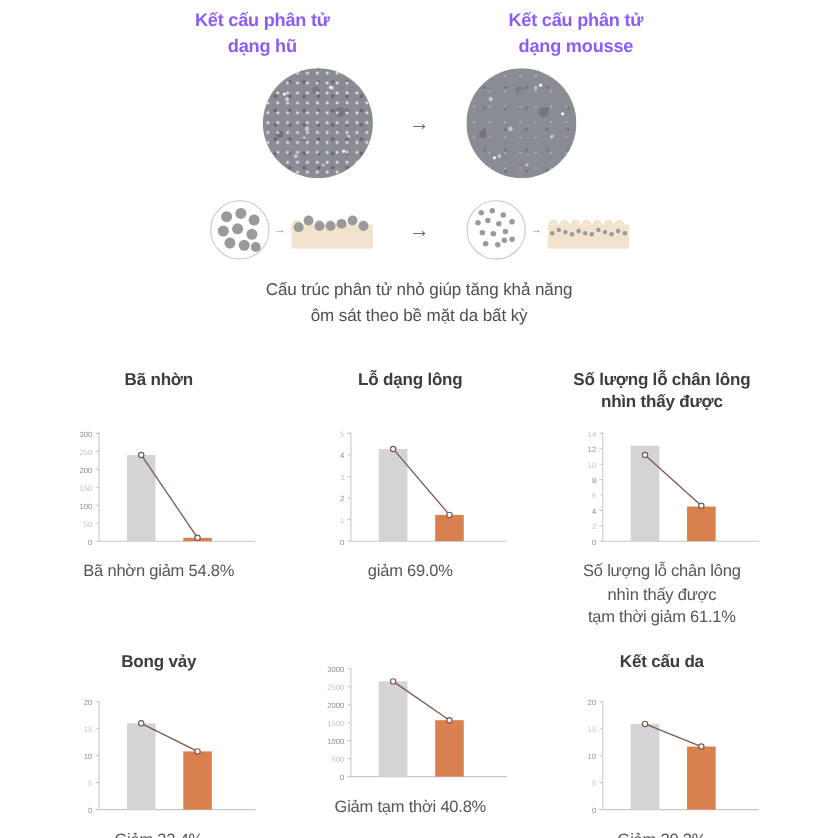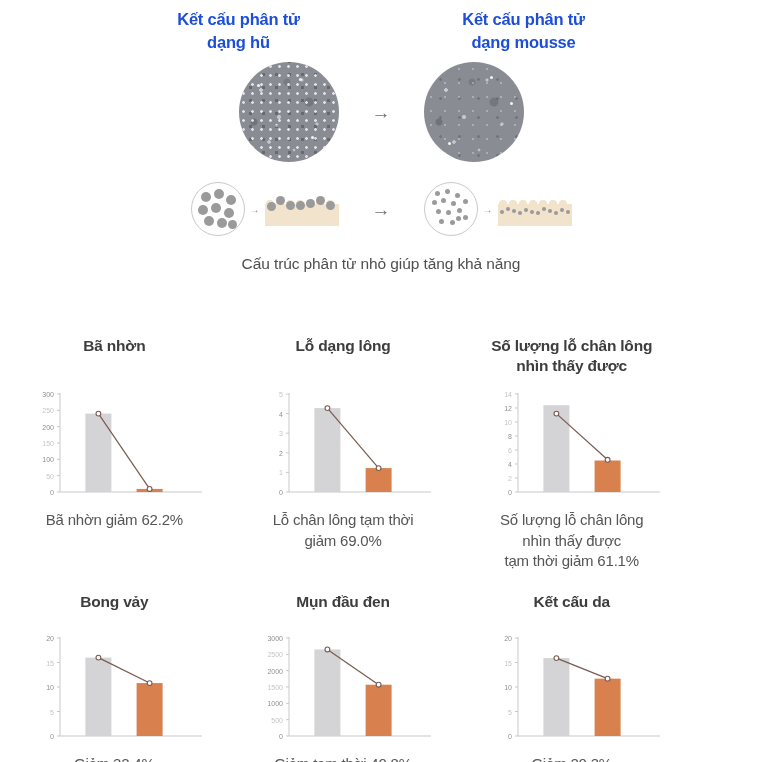--- a/index.html
+++ b/index.html
@@ -13,21 +13,21 @@
   }
   .page{position:relative;width:762px;height:762px;}
 
   
   .top-head{
     position:absolute;left:0;top:8px;width:762px;
     display:flex;justify-content:center;
   }
   .head-col{
     width:200px;text-align:center;
-    font-size:16.5px;line-height:1.38;font-weight:700;color:#1d4ed8;
+    font-size:16.5px;line-height:1.38;font-weight:700;color:#8b5cf6;
     letter-spacing:-0.2px;
   }
   .head-gap{width:85px;}
 
   .circle-row{
     position:absolute;left:0;top:62px;width:762px;
     display:flex;justify-content:center;align-items:center;
   }
   .macro{
     width:100px;height:100px;border-radius:50%;
@@ -95,21 +95,21 @@
   }
   .skin i{position:absolute;border-radius:50%;background:#9a9a9a;display:block;}
 
   .caption-block{
     position:absolute;left:0;top:252px;width:762px;text-align:center;
     font-size:15.5px;line-height:1.55;color:#4f4f4f;letter-spacing:-0.1px;
   }
 
   
   .charts{position:absolute;left:0;top:332px;width:762px;}
-  .chart-row{display:flex;width:686px;}
+  .chart-row{display:flex;width:686px;margin-left:30px;}
   .chart-cell{width:254px;display:flex;flex-direction:column;align-items:center;}
   .chart-title{
     font-size:15.5px;font-weight:700;color:#3d3d3d;text-align:center;
     line-height:1.3;letter-spacing:-0.2px;
   }
   .plot-wrap{position:relative;}
   .plot-svg{display:block;}
   .chart-caption{
     font-size:15px;color:#555;text-align:center;line-height:1.38;
     letter-spacing:-0.2px;
@@ -216,20 +216,21 @@
         <i style="left:50px;top:17px;width:4px;height:4px;"></i>
         <i style="left:56px;top:19px;width:4px;height:4px;"></i>
         <i style="left:62px;top:16px;width:4px;height:4px;"></i>
         <i style="left:68px;top:18px;width:4px;height:4px;"></i>
       </div>
     </div>
   </div>
 
   <div class="caption-block">
     <div>Cấu trúc phân tử nhỏ giúp tăng khả năng</div>
+    <div>ôm sát theo bề mặt da bất kỳ</div>
   </div>
 
   <div class="charts">
 
     <div class="chart-row r1">
       <div class="chart-cell">
         <div class="chart-title">Bã nhờn</div>
         <div class="plot-wrap">
             <svg width="180" height="120" viewBox="0 0 180 120" class="plot-svg">
               <line x1="36" y1="106" x2="178" y2="106" stroke="#C9C9C9" stroke-width="1"></line>
@@ -248,21 +249,21 @@
               <text x="30" y="27.33333333333333" text-anchor="end" font-size="7" font-family="&quot;Liberation Sans&quot;, sans-serif" fill="#c4c4c4">250</text>
               <line x1="33" y1="8" x2="36" y2="8" stroke="#C9C9C9" stroke-width="1"></line>
               <text x="30" y="11" text-anchor="end" font-size="7" font-family="&quot;Liberation Sans&quot;, sans-serif" fill="#8f8f8f">300</text>
               <rect x="61.400000000000006" y="27.599999999999994" width="26" height="78.4" fill="#D4D4D6"></rect>
               <rect x="112.6" y="102.92933333333333" width="26" height="3.0706666666666678" fill="#D9804F"></rect>
               <line x1="74.4" y1="27.599999999999994" x2="125.6" y2="102.92933333333333" stroke="#7A5A50" stroke-width="1.2"></line>
               <circle cx="74.4" cy="27.599999999999994" r="2.4" fill="#ffffff" stroke="#7A5A50" stroke-width="1.1"></circle>
               <circle cx="125.6" cy="102.92933333333333" r="2.4" fill="#ffffff" stroke="#7A5A50" stroke-width="1.1"></circle>
             </svg>
           </div>
-        <div class="chart-caption">Bã nhờn giảm 62.2%</div>
+        <div class="chart-caption">Bã nhờn giảm 54.8%</div>
       </div>
       <div class="chart-cell">
         <div class="chart-title">Lỗ dạng lông</div>
         <div class="plot-wrap">
             <svg width="180" height="120" viewBox="0 0 180 120" class="plot-svg">
               <line x1="36" y1="106" x2="178" y2="106" stroke="#C9C9C9" stroke-width="1"></line>
               <line x1="36" y1="7" x2="36" y2="106" stroke="#C9C9C9" stroke-width="1"></line>
               <line x1="33" y1="106" x2="36" y2="106" stroke="#C9C9C9" stroke-width="1"></line>
               <text x="30" y="109" text-anchor="end" font-size="7" font-family="&quot;Liberation Sans&quot;, sans-serif" fill="#8f8f8f">0</text>
               <line x1="33" y1="86.4" x2="36" y2="86.4" stroke="#C9C9C9" stroke-width="1"></line>
@@ -276,21 +277,20 @@
               <line x1="33" y1="8" x2="36" y2="8" stroke="#C9C9C9" stroke-width="1"></line>
               <text x="30" y="11" text-anchor="end" font-size="7" font-family="&quot;Liberation Sans&quot;, sans-serif" fill="#c4c4c4">5</text>
               <rect x="61.400000000000006" y="22.111999999999995" width="26" height="83.888" fill="#D4D4D6"></rect>
               <rect x="112.6" y="82.088" width="26" height="23.912000000000006" fill="#D9804F"></rect>
               <line x1="74.4" y1="22.111999999999995" x2="125.6" y2="82.088" stroke="#7A5A50" stroke-width="1.2"></line>
               <circle cx="74.4" cy="22.111999999999995" r="2.4" fill="#ffffff" stroke="#7A5A50" stroke-width="1.1"></circle>
               <circle cx="125.6" cy="82.088" r="2.4" fill="#ffffff" stroke="#7A5A50" stroke-width="1.1"></circle>
             </svg>
           </div>
         <div class="chart-caption">
-          <div>Lỗ chân lông tạm thời</div>
           <div>giảm 69.0%</div>
         </div>
       </div>
       <div class="chart-cell">
         <div class="chart-title">
           <div>Số lượng lỗ chân lông</div>
           <div>nhìn thấy được</div>
         </div>
         <div class="plot-wrap">
             <svg width="180" height="120" viewBox="0 0 180 120" class="plot-svg">
@@ -347,21 +347,20 @@
               <rect x="61.400000000000006" y="27.599999999999994" width="26" height="78.4" fill="#D4D4D6"></rect>
               <rect x="112.6" y="53.08" width="26" height="52.92" fill="#D9804F"></rect>
               <line x1="74.4" y1="27.599999999999994" x2="125.6" y2="53.08" stroke="#7A5A50" stroke-width="1.2"></line>
               <circle cx="74.4" cy="27.599999999999994" r="2.4" fill="#ffffff" stroke="#7A5A50" stroke-width="1.1"></circle>
               <circle cx="125.6" cy="53.08" r="2.4" fill="#ffffff" stroke="#7A5A50" stroke-width="1.1"></circle>
             </svg>
           </div>
         <div class="chart-caption">Giảm 32.4%</div>
       </div>
       <div class="chart-cell">
-        <div class="chart-title">Mụn đầu đen</div>
         <div class="plot-wrap">
             <svg width="180" height="120" viewBox="0 0 180 120" class="plot-svg">
               <line x1="36" y1="106" x2="178" y2="106" stroke="#C9C9C9" stroke-width="1"></line>
               <line x1="36" y1="7" x2="36" y2="106" stroke="#C9C9C9" stroke-width="1"></line>
               <line x1="33" y1="106" x2="36" y2="106" stroke="#C9C9C9" stroke-width="1"></line>
               <text x="30" y="109" text-anchor="end" font-size="7" font-family="&quot;Liberation Sans&quot;, sans-serif" fill="#8f8f8f">0</text>
               <line x1="33" y1="89.66666666666667" x2="36" y2="89.66666666666667" stroke="#C9C9C9" stroke-width="1"></line>
               <text x="30" y="92.66666666666667" text-anchor="end" font-size="7" font-family="&quot;Liberation Sans&quot;, sans-serif" fill="#c4c4c4">500</text>
               <line x1="33" y1="73.33333333333334" x2="36" y2="73.33333333333334" stroke="#C9C9C9" stroke-width="1"></line>
               <text x="30" y="76.33333333333334" text-anchor="end" font-size="7" font-family="&quot;Liberation Sans&quot;, sans-serif" fill="#8f8f8f">1000</text>

